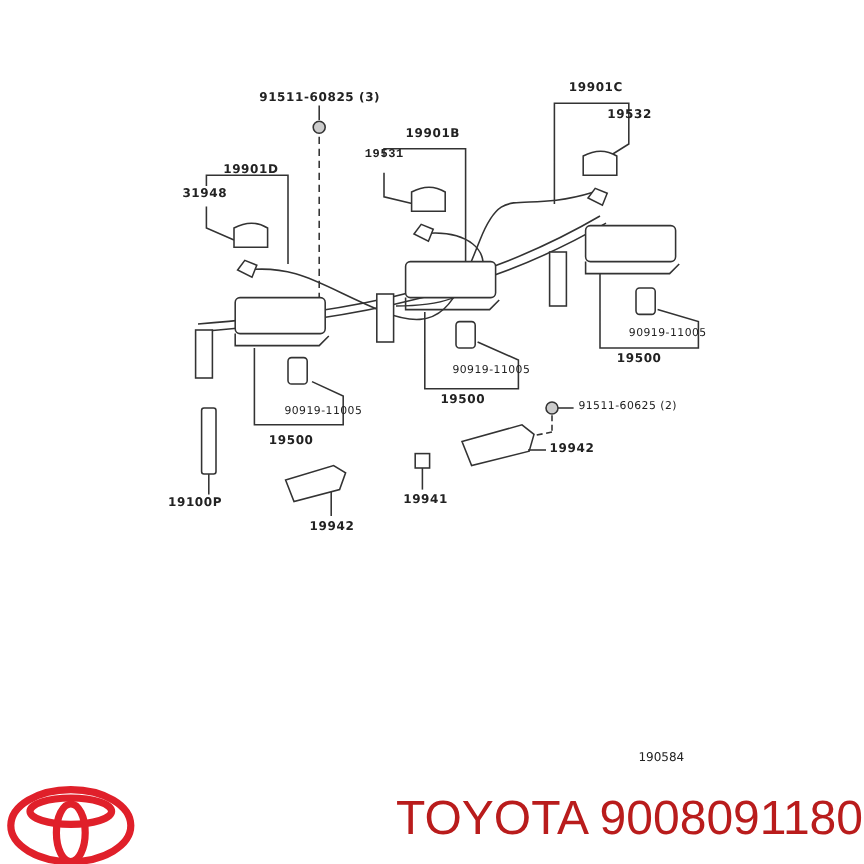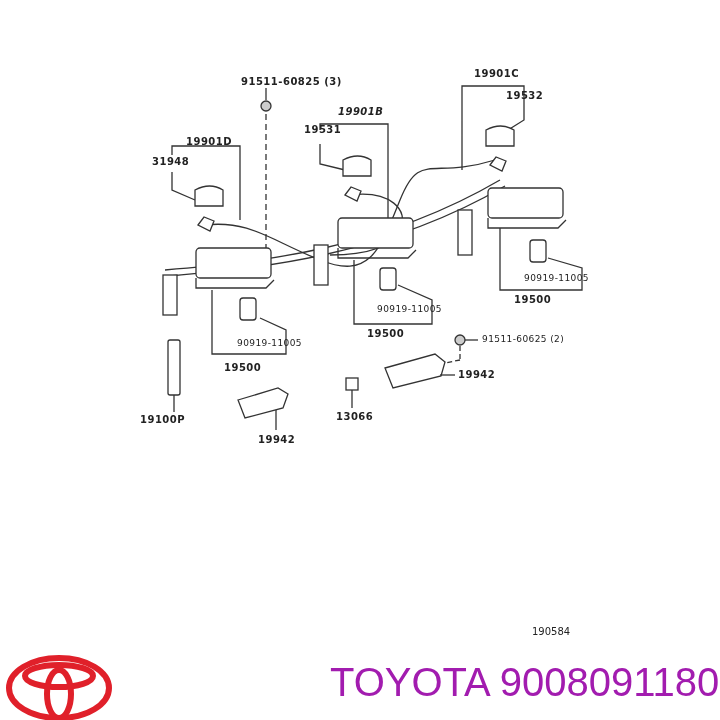--- a/index.html
+++ b/index.html
@@ -2,21 +2,21 @@
 <html><head>
 <meta charset="utf-8">
 <style>
   html,body{margin:0;padding:0;background:#fff;}
   body{width:720px;height:720px;position:relative;overflow:hidden;font-family:"Liberation Sans",sans-serif;}
   .diagram{position:absolute;left:0;top:0;width:720px;height:720px;}
   .lbl{position:absolute;font-family:"DejaVu Sans",sans-serif;font-size:10px;font-weight:bold;color:#222;letter-spacing:0.5px;white-space:nowrap;}
   .lbl.sm{font-size:9px;font-weight:normal;letter-spacing:0.4px;}
   .code{position:absolute;left:532px;top:626px;font-family:"DejaVu Sans",sans-serif;font-size:10px;color:#222;text-align:right;}
   .logo{position:absolute;left:4px;top:650px;width:110px;height:70px;}
-  .caption{position:absolute;left:330px;top:660px;font-family:"Liberation Sans",sans-serif;font-size:40px;color:#a21caf;white-space:nowrap;}
+  .caption{position:absolute;left:330px;top:660px;font-family:"Liberation Sans",sans-serif;font-size:40px;color:#b91c1c;white-space:nowrap;}
 </style>
 </head>
 <body>
 
 <svg class="diagram" viewBox="0 0 720 720" xmlns="http://www.w3.org/2000/svg">
   <g fill="none" stroke="#333" stroke-width="1.3">
 
     <line x1="266" y1="88" x2="266" y2="100"></line>
     <circle cx="266" cy="106" r="5" fill="#ccc"></circle>
     <line x1="266" y1="114" x2="266" y2="250" stroke-dasharray="6,4"></line>
@@ -73,36 +73,36 @@
     <line x1="460" y1="360" x2="430" y2="366" stroke-dasharray="5,3"></line>
 
     <path d="M385 368 l50 -14 l10 8 l-4 14 l-48 12 z" fill="#fff"></path>
     <line x1="440" y1="375" x2="455" y2="375"></line>
 
     <rect x="346" y="378" width="12" height="12" fill="#fff"></rect>
     <line x1="352" y1="390" x2="352" y2="408"></line>
   </g>
 </svg>
 
-<div class="lbl" style="left:241px;top:76px;">91511-60825 (3)</div>
+<div class="lbl" style="left:216px;top:76px;">91511-60825 (3)</div>
 <div class="lbl" style="left:186px;top:136px;text-align:right;">19901D</div>
 <div class="lbl" style="left:152px;top:156px;">31948</div>
-<div class="lbl" style="left:338px;top:106px;font-style:italic;">19901B</div>
-<div class="lbl" style="left:304px;top:124px;">19531</div>
+<div class="lbl" style="left:338px;top:106px;">19901B</div>
+<div class="lbl" style="left:304px;top:124px;font-family:Liberation Mono, monospace;">19531</div>
 <div class="lbl" style="left:474px;top:68px;">19901C</div>
 <div class="lbl" style="left:506px;top:90px;">19532</div>
 <div class="lbl sm" style="left:524px;top:273px;">90919-11005</div>
 <div class="lbl" style="left:514px;top:294px;">19500</div>
 <div class="lbl sm" style="left:377px;top:304px;">90919-11005</div>
 <div class="lbl" style="left:367px;top:328px;">19500</div>
 <div class="lbl sm" style="left:237px;top:338px;">90919-11005</div>
 <div class="lbl" style="left:224px;top:362px;">19500</div>
 <div class="lbl sm" style="left:482px;top:334px;">91511-60625 (2)</div>
 <div class="lbl" style="left:458px;top:369px;">19942</div>
-<div class="lbl" style="left:336px;top:411px;">13066</div>
+<div class="lbl" style="left:336px;top:411px;">19941</div>
 <div class="lbl" style="left:140px;top:414px;">19100P</div>
 <div class="lbl" style="left:258px;top:434px;">19942</div>
 
 <div class="code">190584</div>
 
 <svg class="logo" viewBox="0 0 110 70" xmlns="http://www.w3.org/2000/svg">
   <g fill="none" stroke="#e0202a" stroke-width="6">
     <ellipse cx="55" cy="38" rx="50" ry="30"></ellipse>
     <ellipse cx="55" cy="26" rx="34" ry="11"></ellipse>
     <ellipse cx="55" cy="44" rx="12" ry="24"></ellipse>

